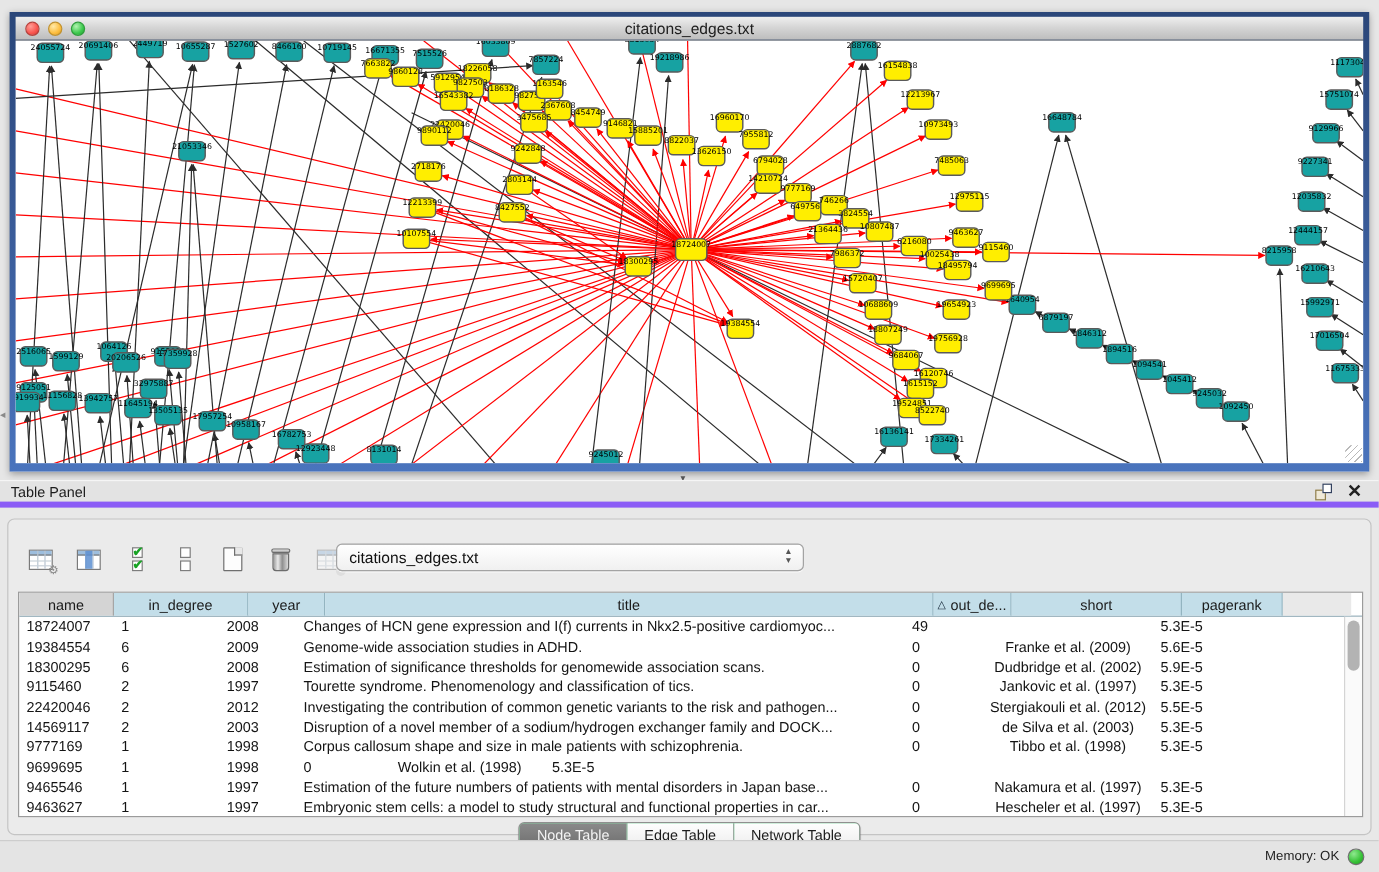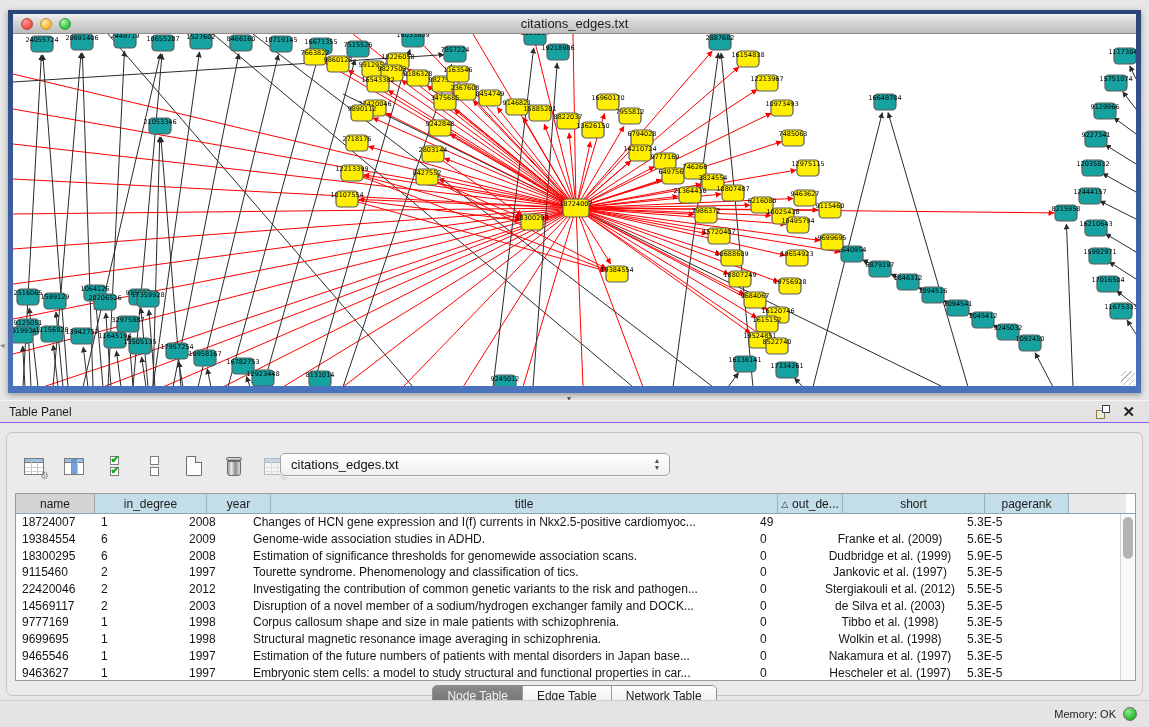--- a/index.html
+++ b/index.html
@@ -22,21 +22,21 @@
   .resize-grip { position:absolute; right:1px; bottom:1px; width:14px; height:14px;
     background:repeating-linear-gradient(135deg,transparent 0 3px,#b9b9b9 3px 4px); }
 
   
   .splitter-arrow { position:absolute; left:567px; top:394px; font-size:8px; color:#555; }
   .left-edge-toggle { position:absolute; left:0; top:338px; width:7px; height:14px; color:#8a8a8a; font-size:9px; line-height:14px; }
 
   
   .panel-header { position:absolute; left:0; top:400px; width:1149px; height:23px;
     background:linear-gradient(180deg,#eoeoeo,#e2e2e2); background:#e3e3e3;
-    border-top:1px solid #f5f5f5; border-bottom:1px solid #8b5cf6;
+    border-top:1px solid #f5f5f5; border-bottom:5px solid #8b5cf6;
     display:flex; align-items:center; }
   .panel-title { font-size:12px; color:#1c1c1c; padding-left:9px; flex:1; }
   .panel-header-icons { display:flex; align-items:center; gap:12px; padding-right:14px; }
   .float-icon { position:relative; width:14px; height:14px; }
   .float-icon .sq1 { position:absolute; left:0; bottom:0; width:9px; height:9px; border:1px solid #8e7d4c; background:#efe9d8; }
   .float-icon .sq2 { position:absolute; right:0; top:0; width:8px; height:8px; border:1px solid #33415e; background:#fff; }
   .close-x { font-size:15px; font-weight:bold; color:#222; line-height:14px; }
 
   .panel-body { position:absolute; left:0; top:424px; width:1149px; height:276px; background:#e8e8e8; }
   .group-box { position:absolute; left:6px; top:8px; width:1137px; height:264px;
@@ -852,21 +852,21 @@
             <div class="td" style="width: 65px;">0</div>
             <div class="td center" style="width: 142px;">Franke et al. (2009)</div>
             <div class="td" style="width: 84px;">5.6E-5</div>
           </div>
           <div class="tr">
             <div class="td" style="width: 79px;">18300295</div>
             <div class="td" style="width: 88px;">6</div>
             <div class="td" style="width: 64px;">2008</div>
             <div class="td" style="width: 507px;">Estimation of significance thresholds for genomewide association scans.</div>
             <div class="td" style="width: 65px;">0</div>
-            <div class="td center" style="width: 142px;">Dudbridge et al. (1999)</div>
+            <div class="td center" style="width: 142px;">Dudbridge et al. (2002)</div>
             <div class="td" style="width: 84px; text-align: center;">5.9E-5</div>
           </div>
           <div class="tr">
             <div class="td" style="width: 79px;">9115460</div>
             <div class="td" style="width: 88px;">2</div>
             <div class="td" style="width: 64px;">1997</div>
             <div class="td" style="width: 507px;">Tourette syndrome. Phenomenology and classification of tics.</div>
             <div class="td" style="width: 65px;">0</div>
             <div class="td center" style="width: 142px;">Jankovic et al. (1997)</div>
             <div class="td" style="width: 84px;">5.3E-5</div>
@@ -895,21 +895,20 @@
             <div class="td" style="width: 64px;">1998</div>
             <div class="td" style="width: 507px;">Corpus callosum shape and size in male patients with schizophrenia.</div>
             <div class="td" style="width: 65px;">0</div>
             <div class="td center" style="width: 142px;">Tibbo et al. (1998)</div>
             <div class="td" style="width: 84px;">5.3E-5</div>
           </div>
           <div class="tr">
             <div class="td" style="width: 79px;">9699695</div>
             <div class="td" style="width: 88px;">1</div>
             <div class="td" style="width: 64px;">1998</div>
-            <div class="td" style="width: 507px;">Structural magnetic resonance image averaging in schizophrenia.</div>
             <div class="td" style="width: 65px;">0</div>
             <div class="td center" style="width: 142px;">Wolkin et al. (1998)</div>
             <div class="td" style="width: 84px;">5.3E-5</div>
           </div>
           <div class="tr">
             <div class="td" style="width: 79px;">9465546</div>
             <div class="td" style="width: 88px;">1</div>
             <div class="td" style="width: 64px;">1997</div>
             <div class="td" style="width: 507px;">Estimation of the future numbers of patients with mental disorders in Japan base...</div>
             <div class="td" style="width: 65px;">0</div>

